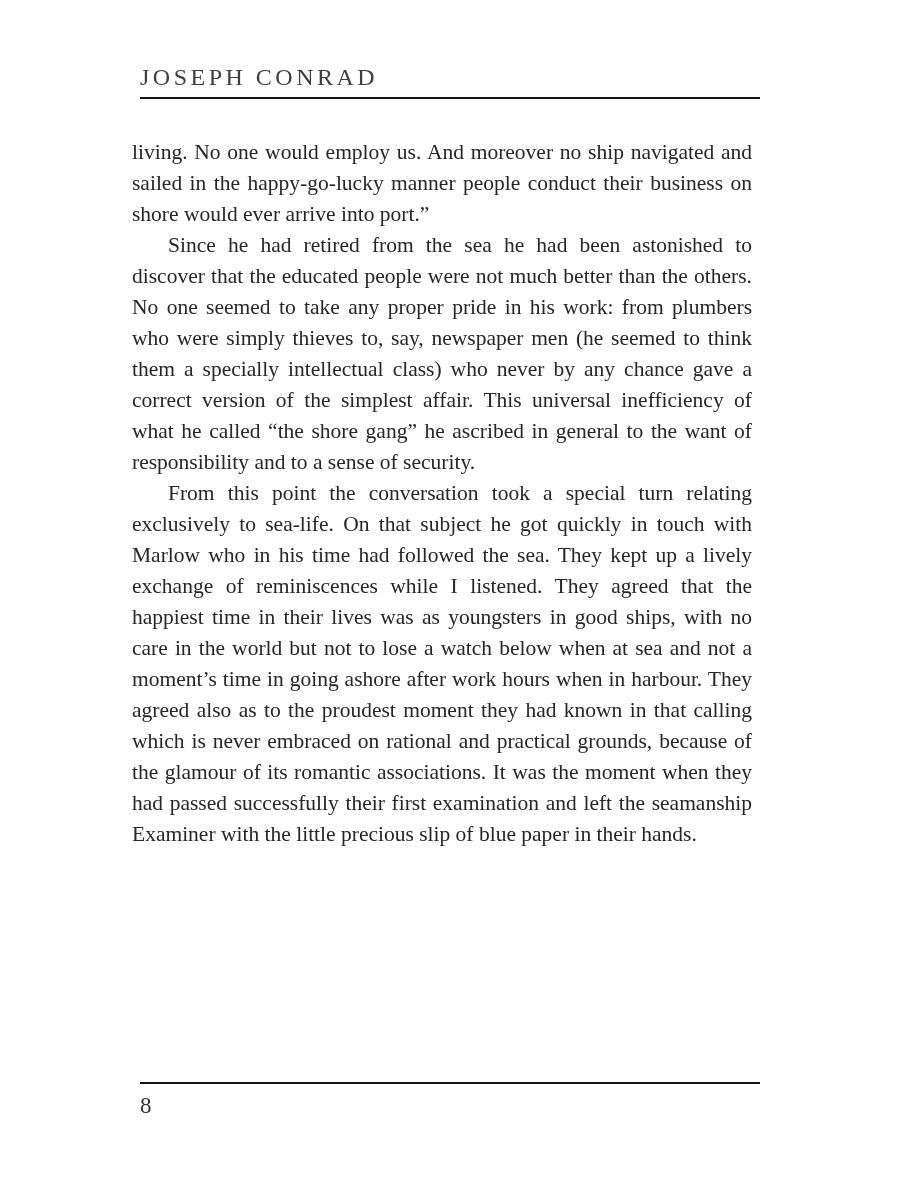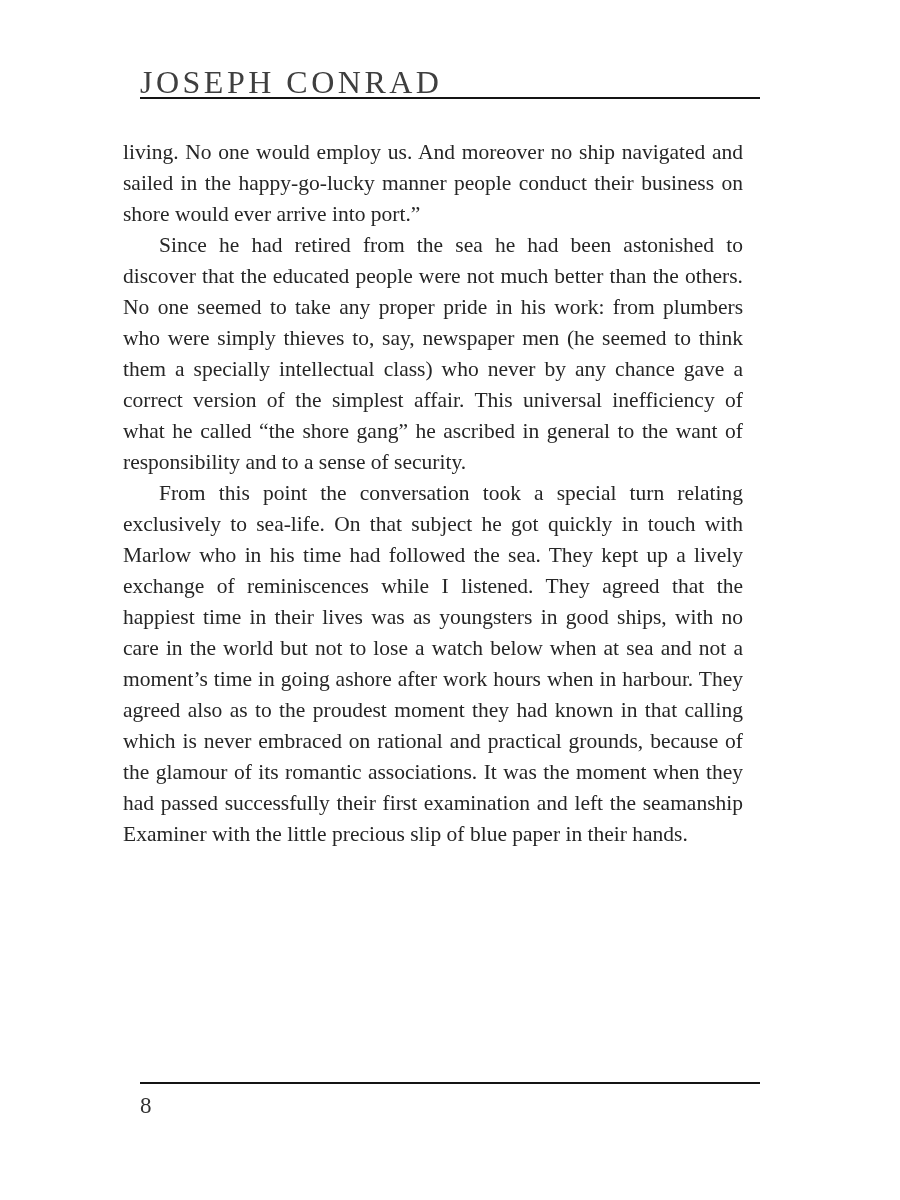--- a/index.html
+++ b/index.html
@@ -17,39 +17,39 @@
     height: 1200px;
     background: #ffffff;
     overflow: hidden;
   }
 
   .running-header {
     position: absolute;
     left: 140px;
     top: 64px;
     width: 620px;
-    font-size: 32px;
+    font-size: 24px;
     font-weight: normal;
     letter-spacing: 3.5px;
     color: #3f3f3f;
   }
 
   .header-rule {
     position: absolute;
     left: 140px;
     top: 97px;
     width: 620px;
     height: 2px;
     background: #141414;
     border: none;
   }
 
   .page-body {
     position: absolute;
-    left: 123px;
+    left: 132px;
     top: 137px;
     width: 620px;
     font-size: 21.5px;
     line-height: 31px;
     color: #262626;
     text-align: justify;
     hyphens: auto;
     -webkit-hyphens: auto;
   }
 

